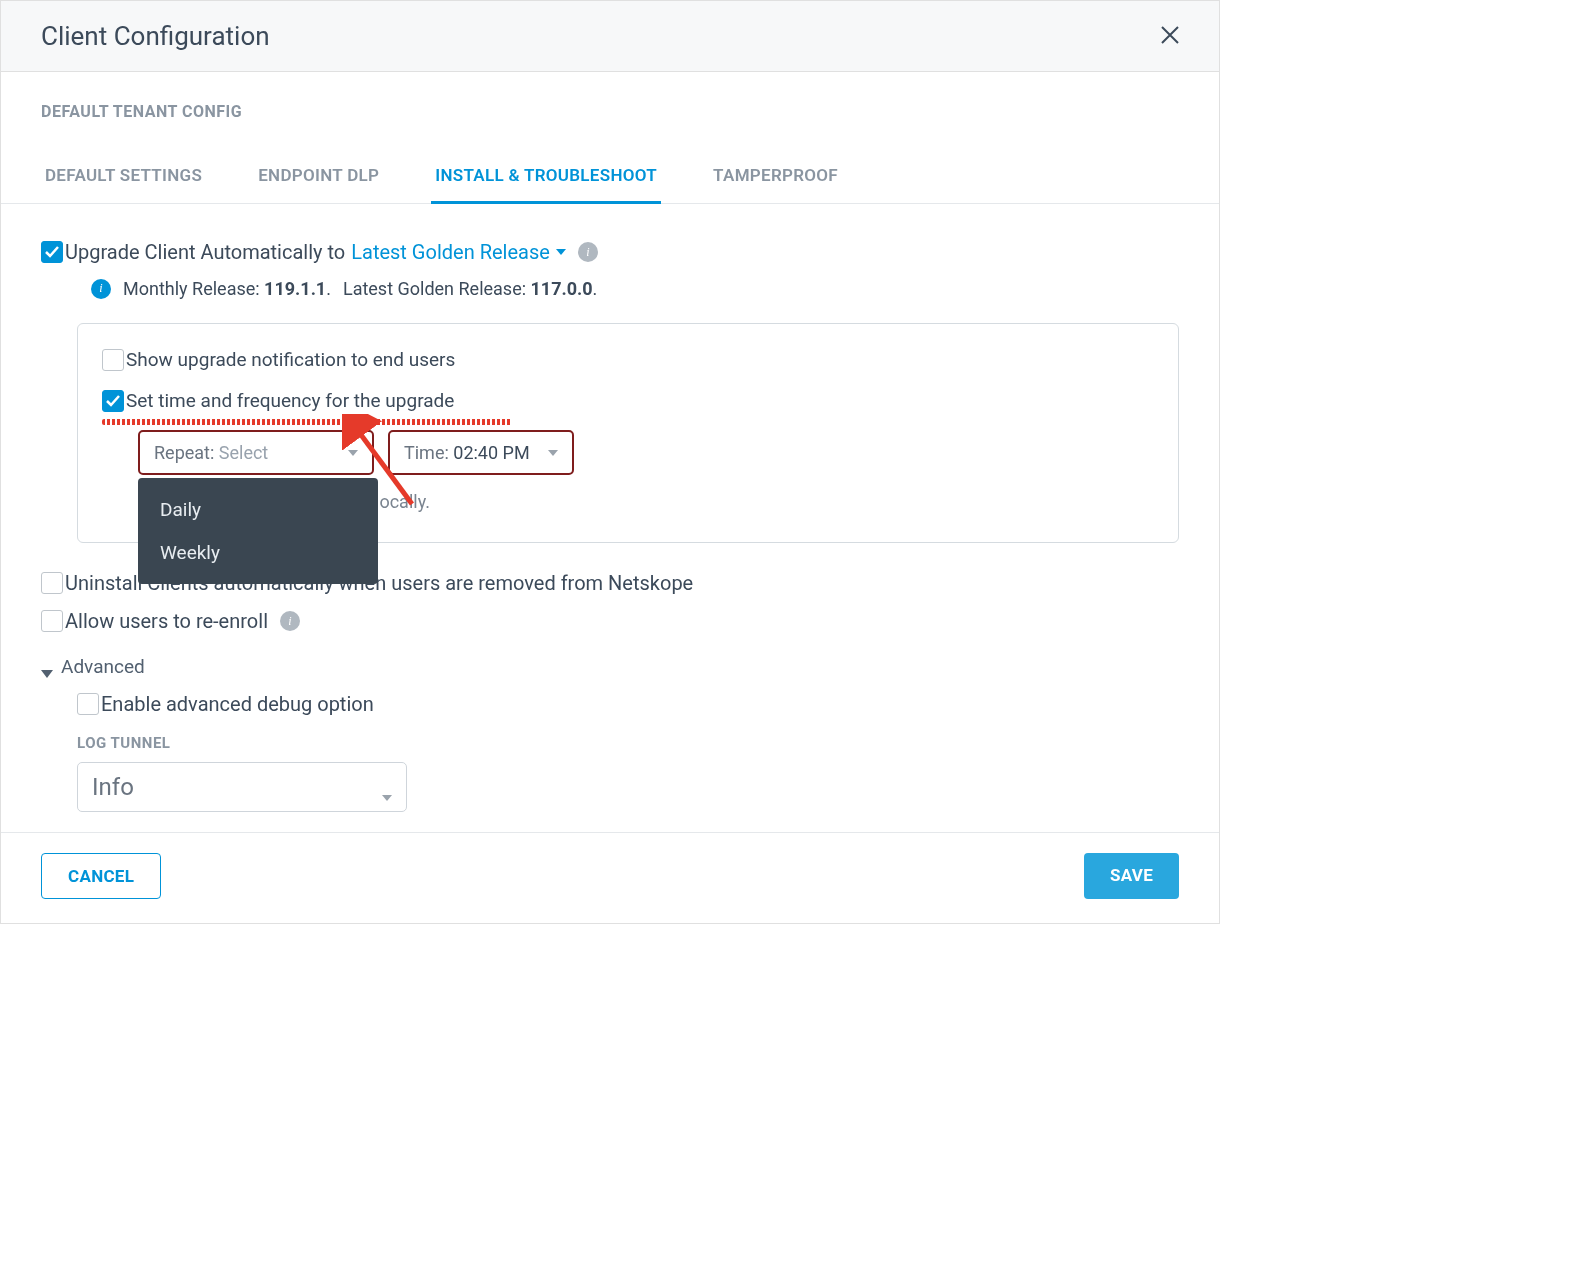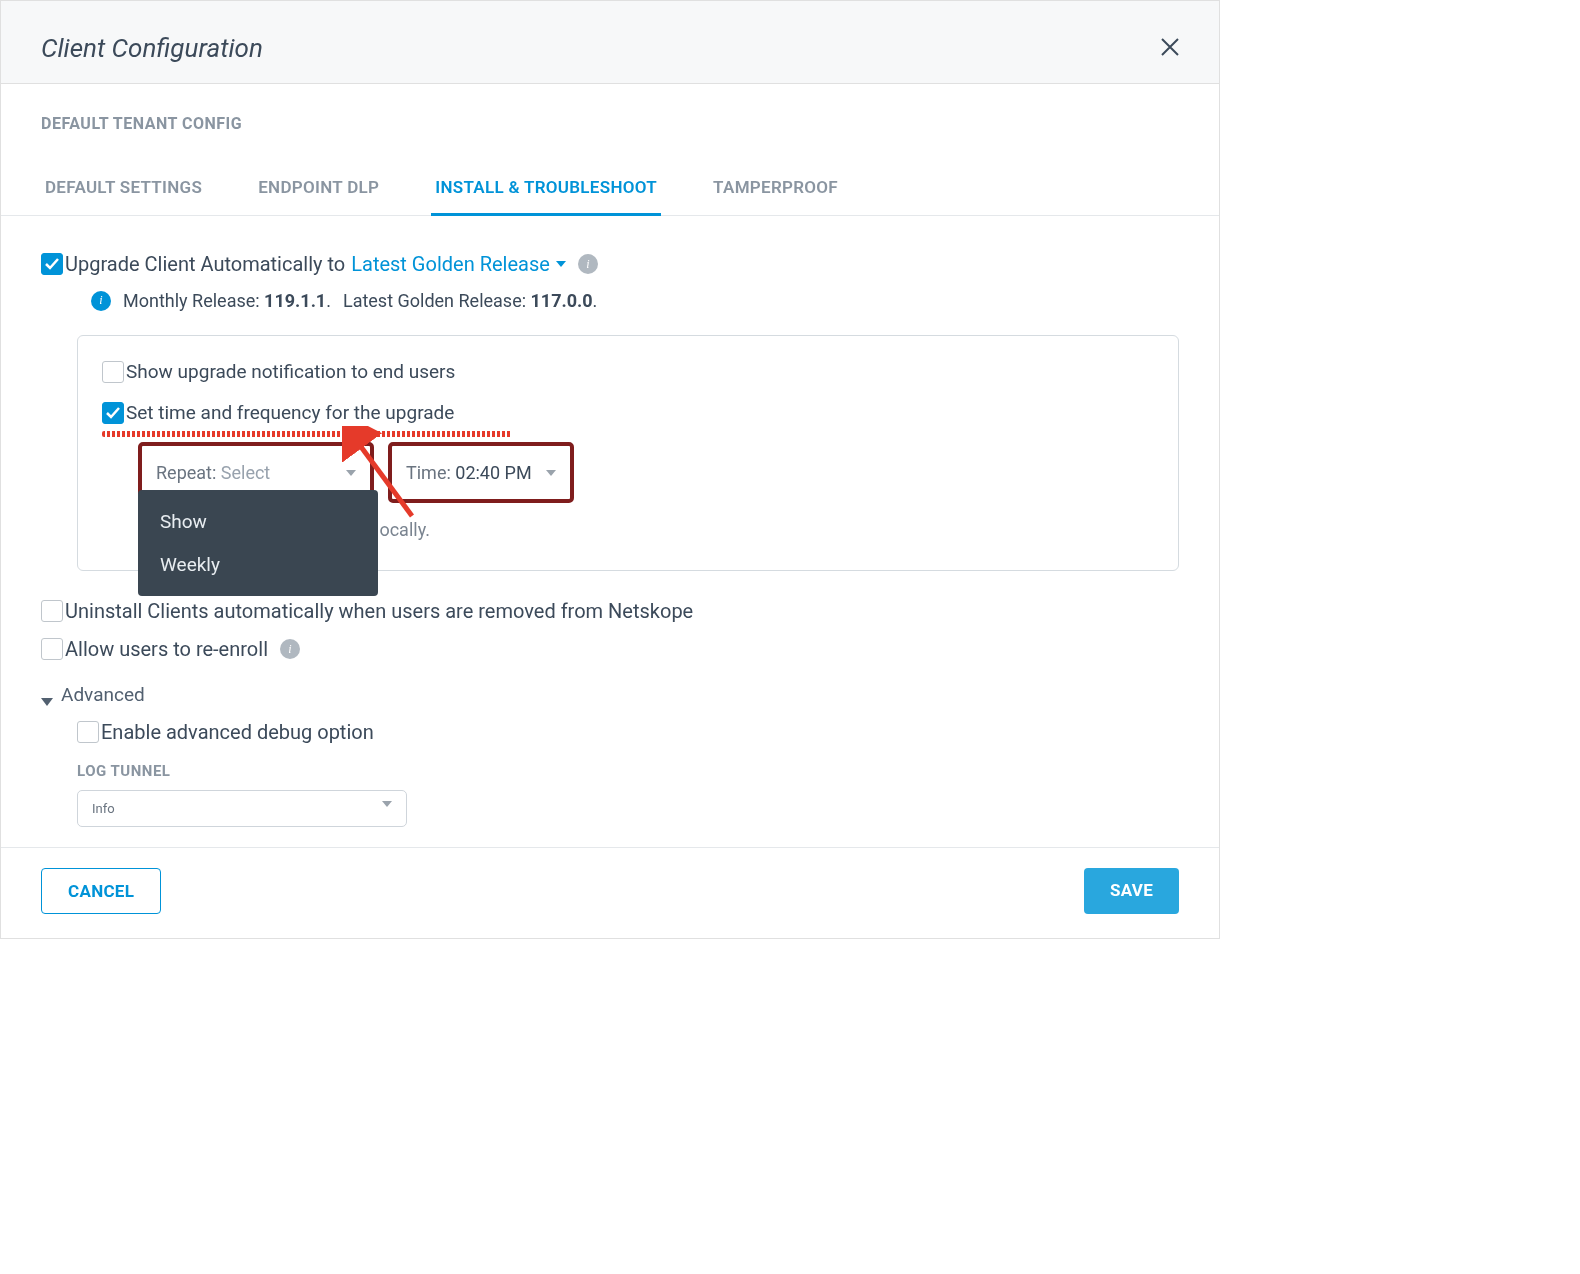--- a/index.html
+++ b/index.html
@@ -11,24 +11,23 @@
     font-size: 16px;
   }
   .frame {
     width: 1220px;
     border: 1px solid #e0e0e0;
   }
   .titlebar {
     display: flex;
     align-items: center;
     justify-content: space-between;
-    padding: 32px 40px 20px 40px;
+    padding: 20px 40px 20px 40px;
     background: #f7f8f9;
     border-bottom: 1px solid #e0e0e0;
-    font-style: italic;
   }
   .titlebar h1 {
     font-size: 26px;
     font-weight: 400;
     color: #3c4a5a;
     margin: 0;
   }
   .close-btn {
     font-size: 22px;
     color: #3c4a5a;
@@ -147,23 +146,23 @@
   .selects {
     display: flex;
     gap: 14px;
     margin-left: 36px;
     position: relative;
   }
   .select {
     display: flex;
     align-items: center;
     justify-content: space-between;
-    border: 4px solid #7f1d1d;
+    border: 2px solid #7f1d1d;
     border-radius: 5px;
-    padding: 16px 14px;
+    padding: 10px 14px;
     font-size: 18px;
     cursor: pointer;
     background: #fff;
     min-width: 200px;
   }
   .select .sel-label-part { color: #6a7480; }
   .select .sel-val { color: #3c4a5a; }
   .select .sel-placeholder { color: #98a2ad; }
   .caret {
     width: 0; height: 0;
@@ -225,26 +224,26 @@
     font-weight: 700;
     letter-spacing: 0.5px;
     color: #8a95a1;
     margin-bottom: 10px;
     margin-top: 18px;
   }
   .log-select {
     margin-left: 36px;
     width: 330px;
     display: flex;
-    align-items: flex-start;
+    align-items: flex-end;
     justify-content: space-between;
     border: 1px solid #cfd5db;
     border-radius: 5px;
     padding: 10px 14px;
-    font-size: 13px;
+    font-size: 24px;
     color: #6a7480;
     cursor: pointer;
   }
   .footer {
     border-top: 1px solid #e5e8eb;
     display: flex;
     justify-content: space-between;
     padding: 20px 40px 24px 40px;
     margin-top: 20px;
   }
@@ -343,21 +342,21 @@
           </div>
           <div class="select" style="min-width:186px;">
             <span>
               <span class="sel-label-part">Time:</span>
               <span class="sel-val">02:40 PM</span>
             </span>
             <span class="caret"></span>
           </div>
 
           <div class="dropdown-menu">
-            <div class="item">Show</div>
+            <div class="item">Daily</div>
             <div class="item">Weekly</div>
           </div>
 
           <svg class="arrow-annot" width="90" height="100" style="left:204px; top:-16px;">
             <defs>
               <marker id="ah" markerWidth="10" markerHeight="10" refX="2" refY="5" orient="auto">
                 <path d="M0,0 L10,5 L0,10 Z" fill="#e53a2a"></path>
               </marker>
             </defs>
             <path d="M70,90 L14,14" stroke="#e53a2a" stroke-width="5" fill="none" marker-end="url(#ah)"></path>

